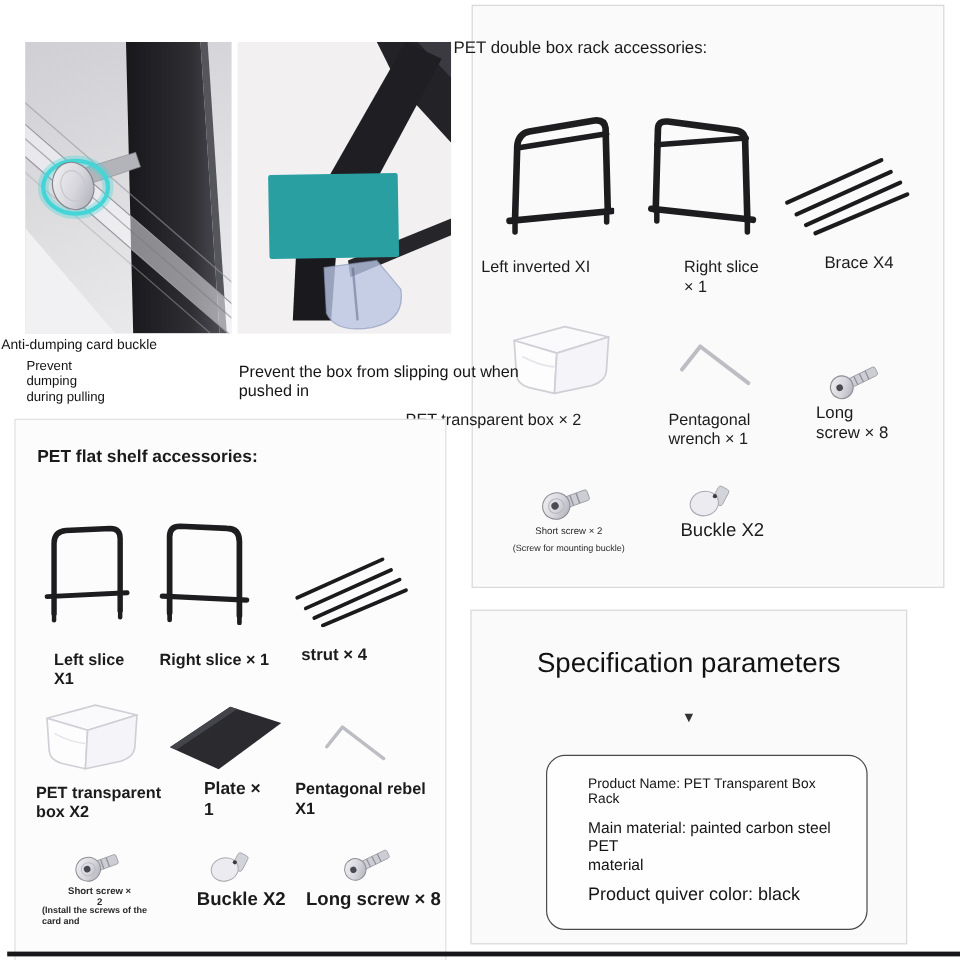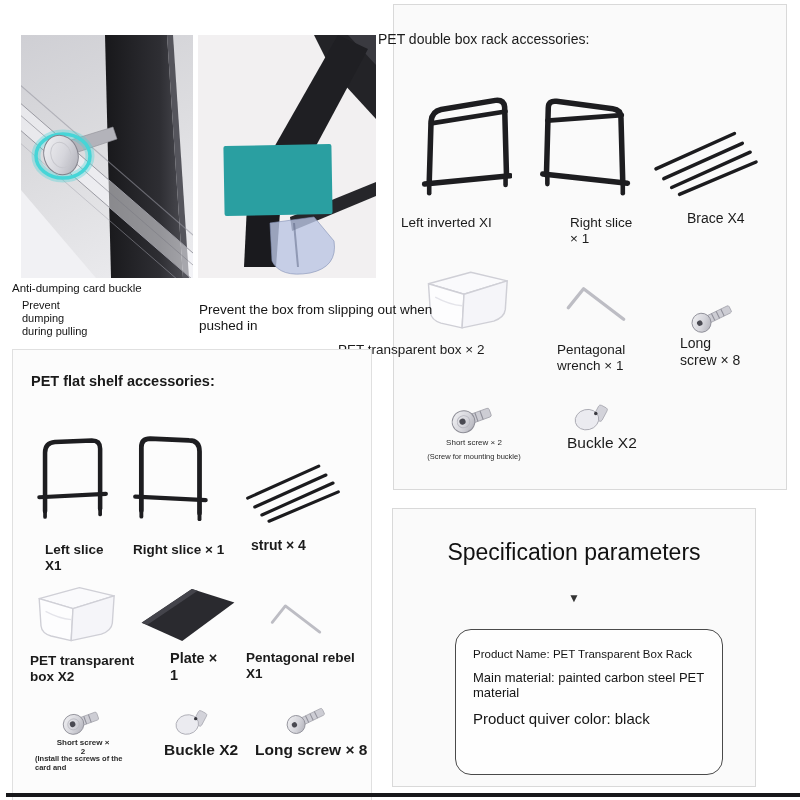--- a/index.html
+++ b/index.html
@@ -17,21 +17,21 @@
   .lbl-note{font-size:7.5px;line-height:1.2;color:#2a2a2a;}
   .panel-title{position:absolute;font-size:14px;color:#1a1a1a;white-space:nowrap;}
   .photo{position:absolute;overflow:hidden;}
   .photo svg{display:block;}
   .cap-sm{position:absolute;font-size:11.5px;color:#141414;}
   .cap-lg{position:absolute;font-size:14.5px;color:#141414;}
   .desc{position:absolute;font-size:11px;line-height:1.2;white-space:pre-line;color:#141414;}
   .spec-title{position:absolute;left:0;width:100%;text-align:center;top:30px;font-size:23px;color:#111;}
   .spec-arrow{position:absolute;left:0;width:100%;text-align:center;top:82px;font-size:12px;color:#333;}
   .spec-box{position:absolute;left:62px;top:120px;width:268px;height:146px;background:#fefefe;
-            border:1px solid #4a4a4a;border-radius:16px;box-sizing:border-box;padding:18px 14px 0 17px;}
+            border:1px solid #4a4a4a;border-radius:16px;box-sizing:border-box;padding:18px 14px 0 34px;}
   .spec-row{white-space:pre-line;color:#151515;}
   .spec-r0{font-size:11.5px;margin-bottom:10px;}
   .spec-r1{font-size:13px;line-height:1.18;margin-bottom:9px;}
   .spec-r2{font-size:15px;margin-bottom:10px;}
   .spec-r3{font-size:15.5px;line-height:1.18;}
   #bottom-strip{position:absolute;left:6px;top:793px;width:794px;height:4px;background:#17171a;}
   #defs-holder{position:absolute;width:0;height:0;overflow:hidden;}
 </style>
 </head>
 <body>
@@ -270,21 +270,21 @@
       <polygon points="150,0 178,0 178,30" fill="#3a3a40"></polygon>
       <polygon points="140,0 170,14 82,178 50,158" fill="#1f1f23"></polygon>
       <polygon points="50,150 84,150 78,232 46,232" fill="#1a1a1e"></polygon>
       <polygon points="92,182 178,147 178,161 94,196" fill="#26262a"></polygon>
       <rect x="26" y="110" width="108" height="70" rx="2" fill="#2a9fa1" transform="rotate(-1 80 145)"></rect>
       <path d="M72,188 L116,182 L136,206 Q140,232 112,238 Q82,243 74,226 Z" fill="rgba(186,198,228,0.8)" stroke="rgba(130,144,180,0.6)" stroke-width="1"></path>
       <path d="M96,188 L100,232" stroke="rgba(90,100,130,0.5)" stroke-width="2" fill="none"></path>
     </svg>
   </div>
 
-  <div class="cap-sm" style="left:12px;top:282px;">Anti-dumping card buckle</div>
+  <div class="cap-sm" style="left:1px;top:282px;">Anti-dumping card buckle</div>
   <div class="desc" style="left:22px;top:299px;">Prevent
 dumping
 during pulling</div>
   <div class="desc" style="left:199px;top:302px;font-size:13.5px;">Prevent the box from slipping out when
 pushed in</div>
 
   <div id="bottom-strip"></div>
 </div>
 
 </body></html>

